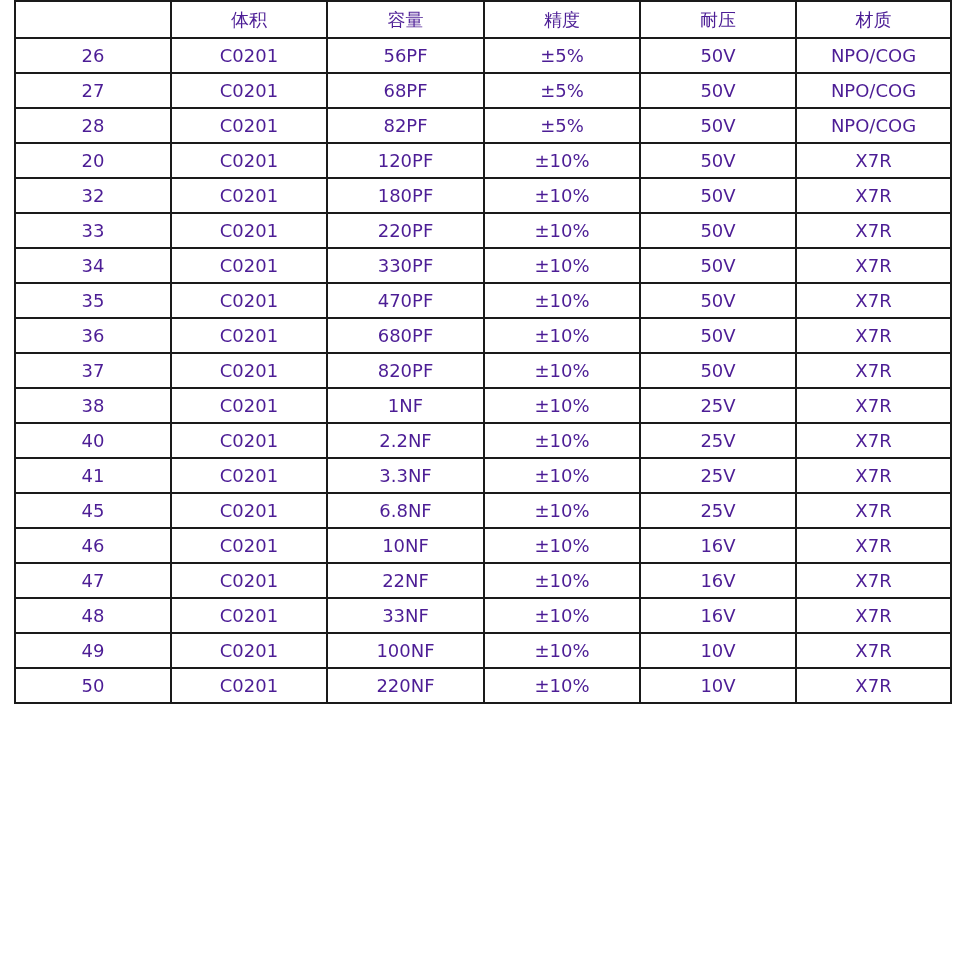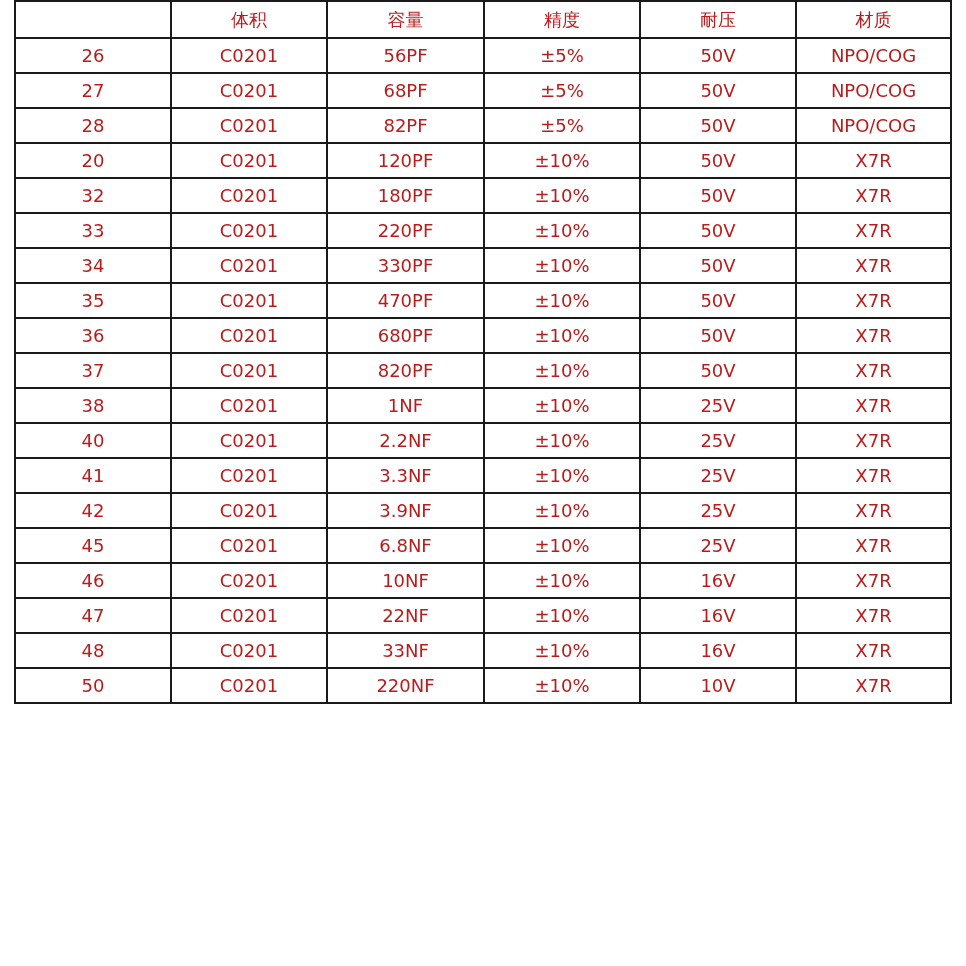--- a/index.html
+++ b/index.html
@@ -3,21 +3,21 @@
 <meta charset="utf-8">
 <style>
   html, body { margin: 0; padding: 0; background: #ffffff; }
   body { width: 966px; height: 966px; position: relative; overflow: hidden; }
   .table-wrap { position: absolute; left: 14px; top: 0px; }
   table {
     border-collapse: collapse;
     table-layout: fixed;
     font-family: "DejaVu Sans", "Liberation Sans", sans-serif;
     font-size: 18px;
-    color: #b91c1c;
+    color: #4c1d95;
   }
   td, th {
     border: 2px solid #1a1a1a;
     text-align: center;
     vertical-align: middle;
     font-weight: normal;
     padding: 0;
     height: 33px;
     white-space: nowrap;
   }
@@ -151,28 +151,20 @@
         </tr>
         <tr>
           <td>41</td>
           <td>C0201</td>
           <td>3.3NF</td>
           <td>±10%</td>
           <td>25V</td>
           <td>X7R</td>
         </tr>
         <tr>
-          <td>42</td>
-          <td>C0201</td>
-          <td>3.9NF</td>
-          <td>±10%</td>
-          <td>25V</td>
-          <td>X7R</td>
-        </tr>
-        <tr>
           <td>45</td>
           <td>C0201</td>
           <td>6.8NF</td>
           <td>±10%</td>
           <td>25V</td>
           <td>X7R</td>
         </tr>
         <tr>
           <td>46</td>
           <td>C0201</td>
@@ -188,20 +180,28 @@
           <td>±10%</td>
           <td>16V</td>
           <td>X7R</td>
         </tr>
         <tr>
           <td>48</td>
           <td>C0201</td>
           <td>33NF</td>
           <td>±10%</td>
           <td>16V</td>
+          <td>X7R</td>
+        </tr>
+        <tr>
+          <td>49</td>
+          <td>C0201</td>
+          <td>100NF</td>
+          <td>±10%</td>
+          <td>10V</td>
           <td>X7R</td>
         </tr>
         <tr>
           <td>50</td>
           <td>C0201</td>
           <td>220NF</td>
           <td>±10%</td>
           <td>10V</td>
           <td>X7R</td>
         </tr>

